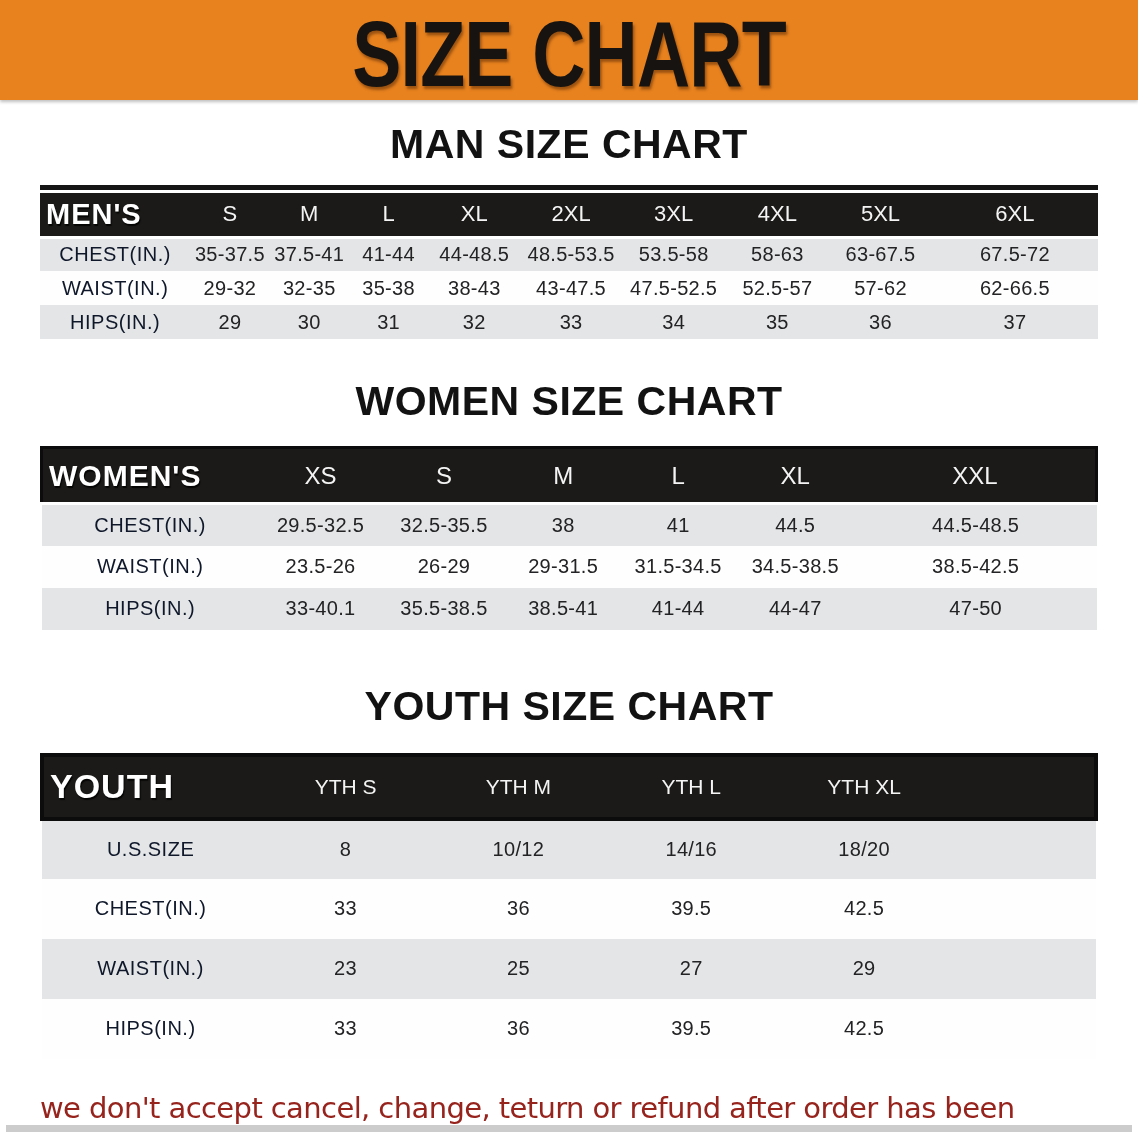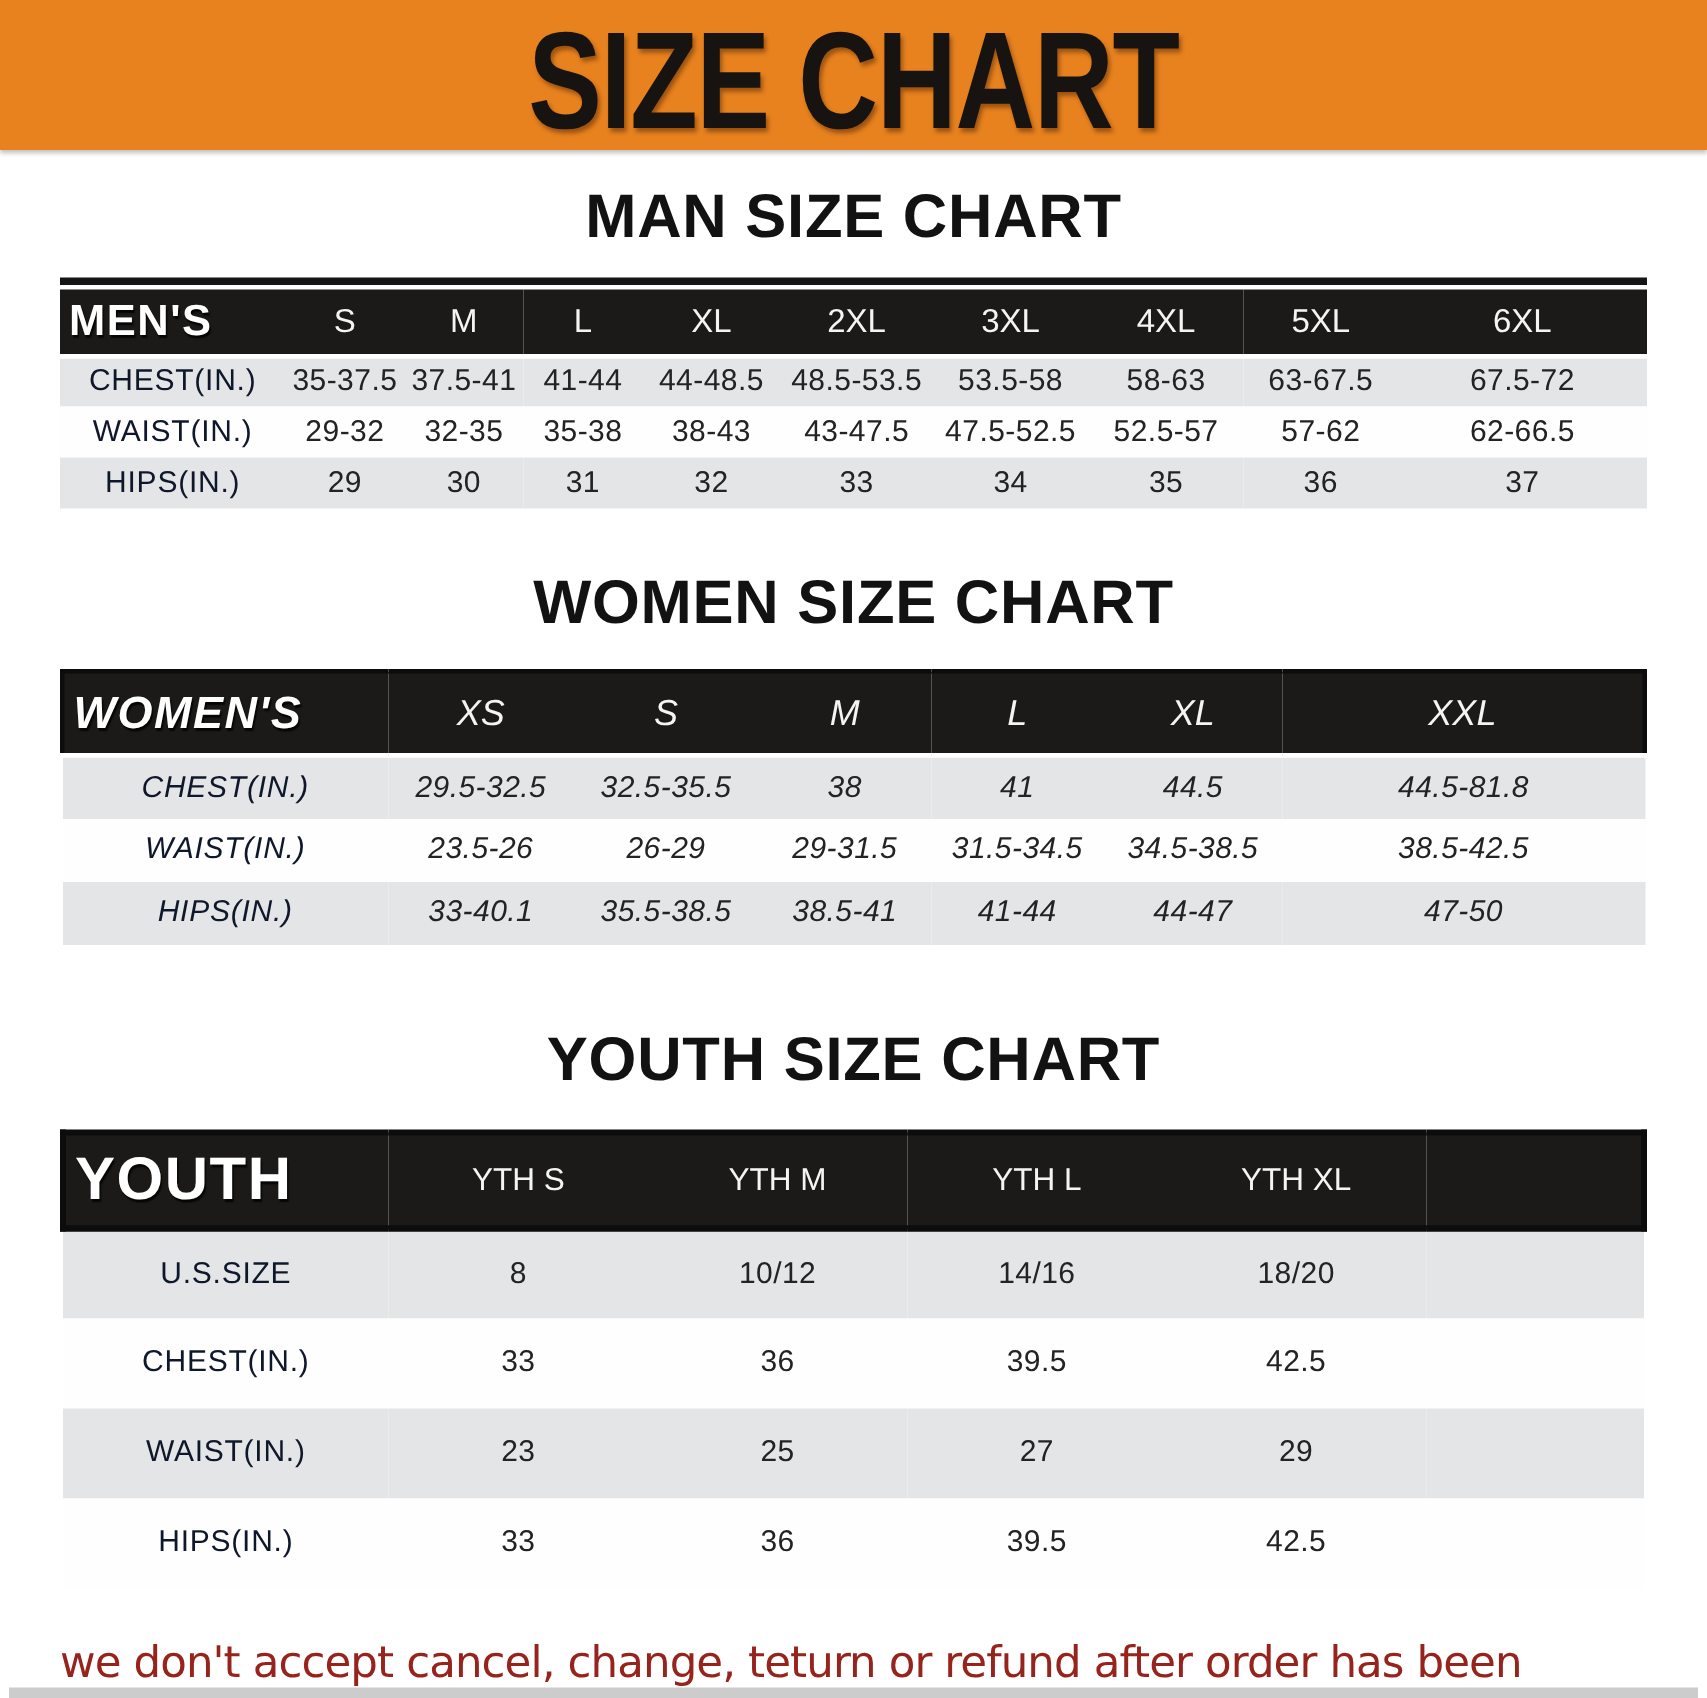--- a/index.html
+++ b/index.html
@@ -25,21 +25,21 @@
   .section-heading{
     text-align:center;font-size:41px;font-weight:700;color:#121212;
     letter-spacing:0.5px;line-height:1;margin:0;
   }
   .heading-man{margin-top:24px;}
   .heading-women{margin-top:42px;}
   .heading-youth{margin-top:56px;}
   
   .tbl-wrap{margin:0 40px;}
   .men-wrap{margin-top:20px;}
-  .women-wrap{margin-top:24px;font-style:italic;}
+  .women-wrap{margin-top:24px;}
   .youth-wrap{margin-top:26px;}
   .top-line{height:5px;background:#151515;margin-bottom:3px;}
   table{width:100%;border-collapse:collapse;table-layout:fixed;}
   thead tr{background:#1b1a18;}
   thead th{
     color:#f4f4f4;font-weight:400;vertical-align:middle;text-align:center;
     border-bottom:3px solid #ffffff;
   }
   th.corner-label{
     text-align:left;padding-left:6px;font-weight:700;color:#ffffff;
@@ -59,21 +59,21 @@
   .men-tbl th.corner-label{font-size:29px;}
   .men-tbl tbody tr{height:34px;}
   
   .women-tbl thead tr{height:56px;border:3px solid #0c0c0c;}
   .women-tbl thead th{font-size:24px;}
   .women-tbl th.corner-label{font-size:30px;}
   .women-tbl tbody tr{height:42px;}
   
   .youth-tbl thead tr{height:64px;border:4px solid #0c0c0c;}
   .youth-tbl thead th{font-size:21px;}
-  .youth-tbl th.corner-label{font-size:40px;}
+  .youth-tbl th.corner-label{font-size:34px;}
   .youth-tbl tbody tr{height:60px;}
   
   .disclaimer{
     margin:26px 30px 0 40px;color:#97231d;
     font-family:"DejaVu Sans", sans-serif;
     font-size:29px;line-height:1.6;letter-spacing:-0.6px;
   }
   
   .bottom-strip{
     position:absolute;left:6px;right:6px;bottom:0;height:7px;background:#cccccc;
@@ -183,21 +183,21 @@
       </tr>
     </thead>
     <tbody>
       <tr class="row-gray">
         <td class="row-label">CHEST(IN.)</td>
         <td>29.5-32.5</td>
         <td>32.5-35.5</td>
         <td>38</td>
         <td>41</td>
         <td>44.5</td>
-        <td>44.5-81.8</td>
+        <td>44.5-48.5</td>
       </tr>
       <tr class="row-white">
         <td class="row-label">WAIST(IN.)</td>
         <td>23.5-26</td>
         <td>26-29</td>
         <td>29-31.5</td>
         <td>31.5-34.5</td>
         <td>34.5-38.5</td>
         <td>38.5-42.5</td>
       </tr>

